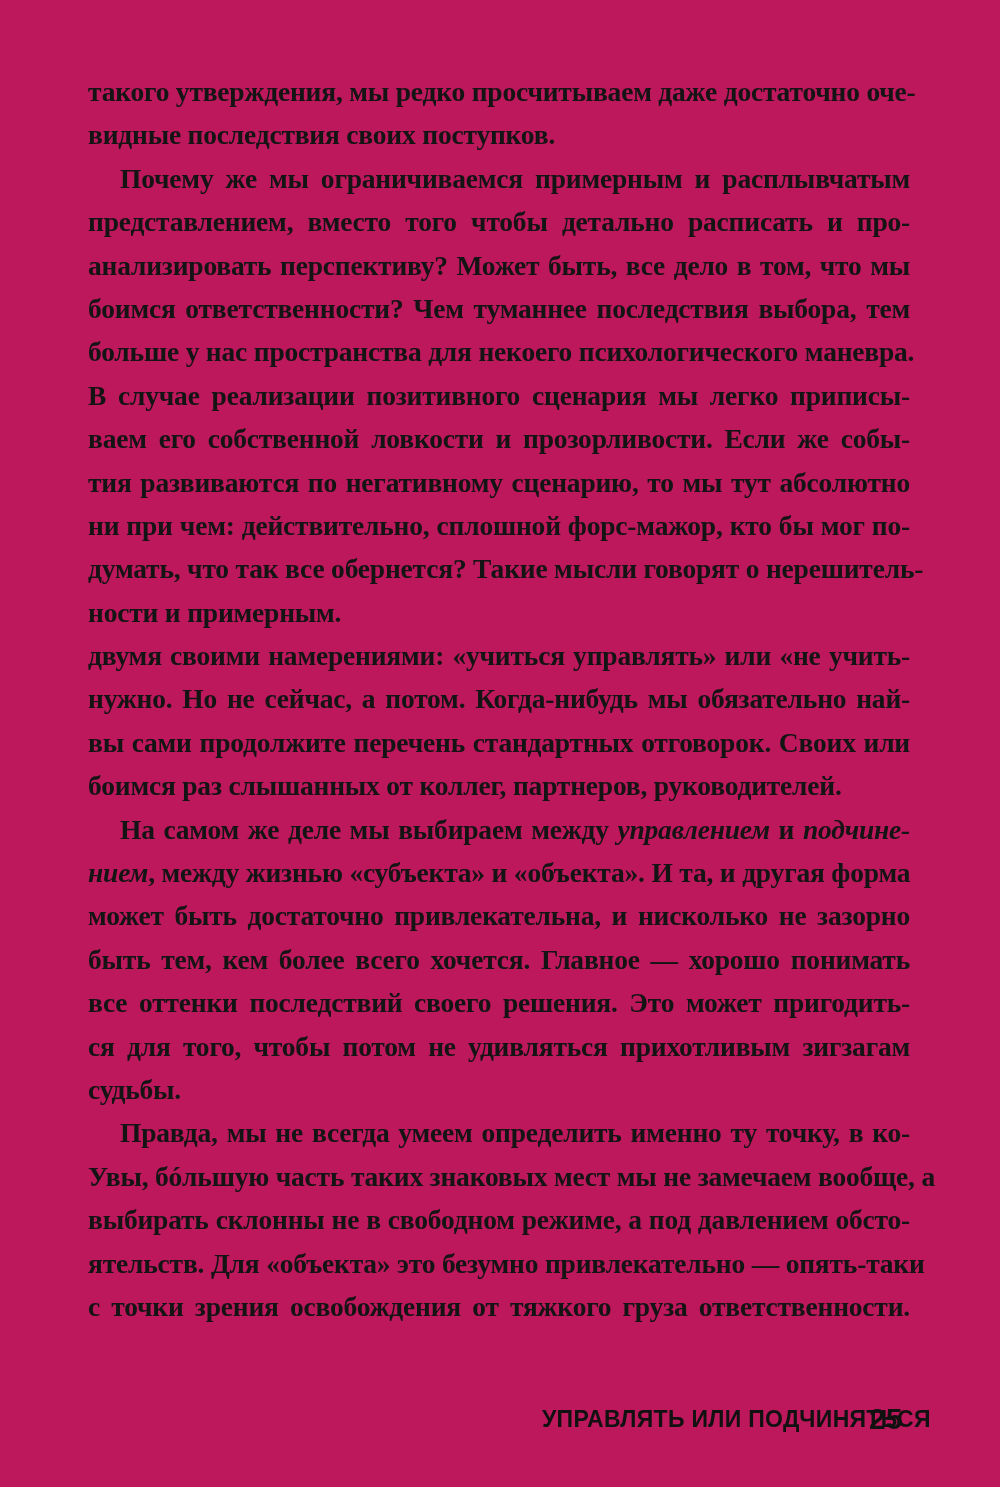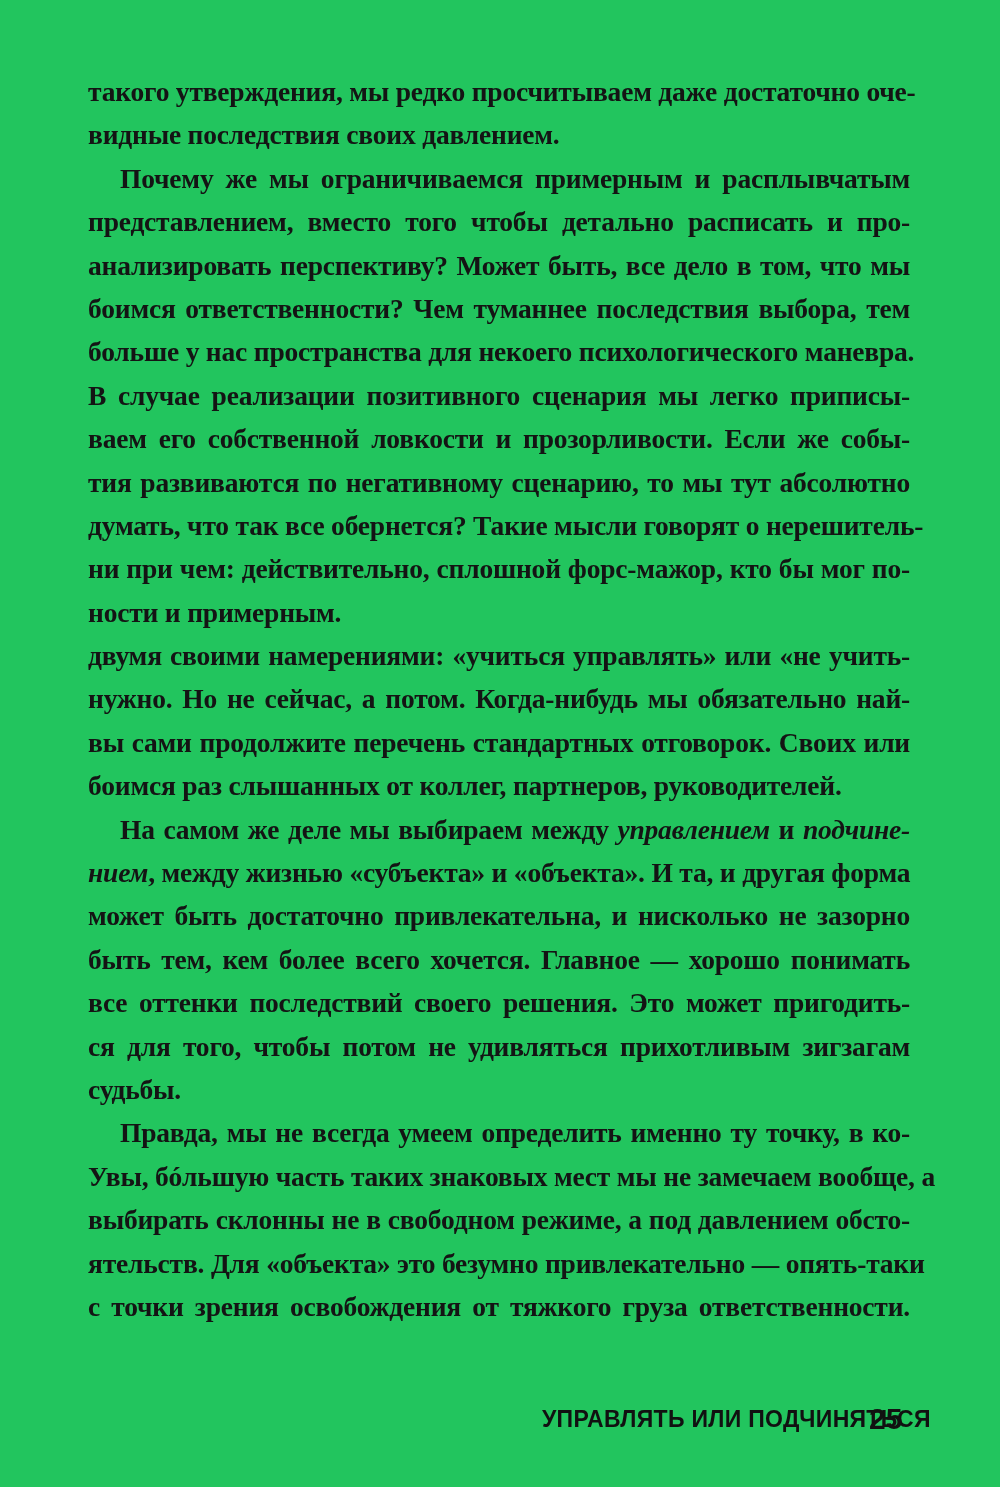--- a/index.html
+++ b/index.html
@@ -13,21 +13,21 @@
       position: relative;
       overflow: hidden;
       font-family: "Liberation Serif", "DejaVu Serif", serif;
       color: #141414;
     }
     .page {
       position: absolute;
       left: 0; top: 0;
       width: 1000px;
       height: 1487px;
-      background: #22c55e;
+      background: #be185d;
     }
     .text-block {
       position: absolute;
       left: 88px;
       top: 70px;
       width: 822px;
     }
     .line {
       display: block;
       height: 43.4px;
@@ -74,31 +74,31 @@
       font-size: 30px;
       color: #111;
     }
   </style>
 </head>
 <body>
 
 <div class="page">
   <div class="text-block" id="text-block">
       <span class="line">такого утверждения, мы редко просчитываем даже достаточно оче-</span>
-      <span class="line last">видные последствия своих давлением.</span>
+      <span class="line last">видные последствия своих поступков.</span>
       <span class="line indent">Почему же мы ограничиваемся примерным и расплывчатым</span>
       <span class="line">представлением, вместо того чтобы детально расписать и про-</span>
       <span class="line">анализировать перспективу? Может быть, все дело в том, что мы</span>
       <span class="line">боимся ответственности? Чем туманнее последствия выбора, тем</span>
       <span class="line">больше у нас пространства для некоего психологического маневра.</span>
       <span class="line">В случае реализации позитивного сценария мы легко приписы-</span>
       <span class="line">ваем его собственной ловкости и прозорливости. Если же собы-</span>
       <span class="line">тия развиваются по негативному сценарию, то мы тут абсолютно</span>
+      <span class="line">ни при чем: действительно, сплошной форс-мажор, кто бы мог по-</span>
       <span class="line">думать, что так все обернется? Такие мысли говорят о нерешитель-</span>
-      <span class="line">ни при чем: действительно, сплошной форс-мажор, кто бы мог по-</span>
       <span class="line last">ности и примерным.</span>
       <span class="line">двумя своими намерениями: «учиться управлять» или «не учить-</span>
       <span class="line">нужно. Но не сейчас, а потом. Когда-нибудь мы обязательно най-</span>
       <span class="line">вы сами продолжите перечень стандартных отговорок. Своих или</span>
       <span class="line last">боимся раз слышанных от коллег, партнеров, руководителей.</span>
       <span class="line indent"><span>На самом же деле мы выбираем между </span><em>управлением</em><span> и </span><em>подчине-</em></span>
       <span class="line"><em>нием</em><span>, между жизнью «субъекта» и «объекта». И та, и другая форма</span></span>
       <span class="line">может быть достаточно привлекательна, и нисколько не зазорно</span>
       <span class="line">быть тем, кем более всего хочется. Главное — хорошо понимать</span>
       <span class="line">все оттенки последствий своего решения. Это может пригодить-</span>

